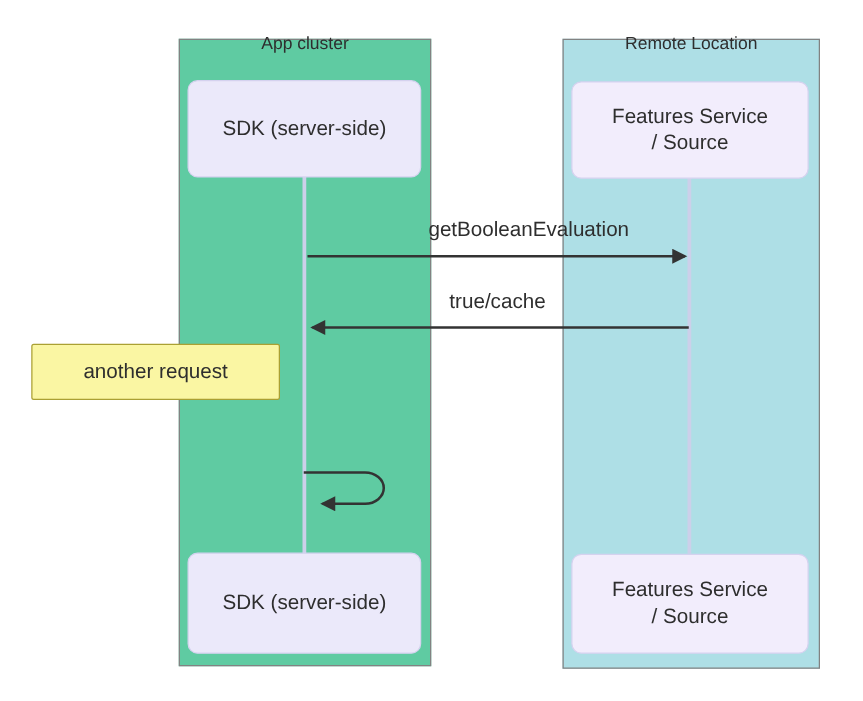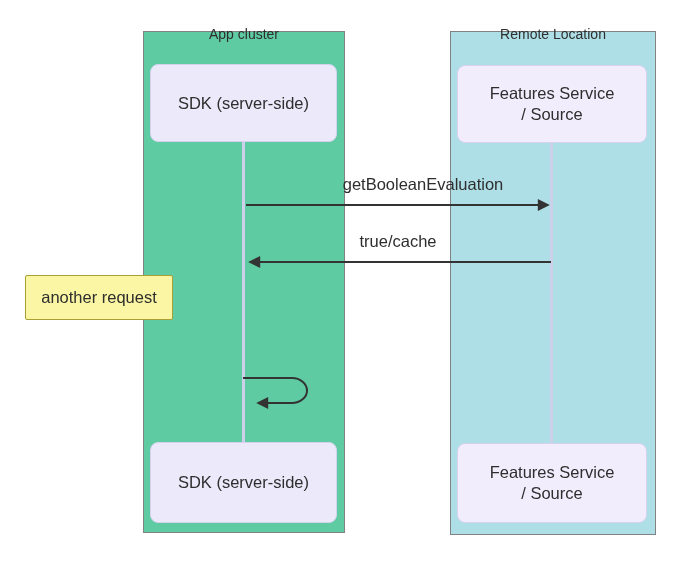--- a/index.html
+++ b/index.html
@@ -38,21 +38,21 @@
   .arrow-line{stroke:var(--arrow,#333333);stroke-width:2;fill:none;}
   #arrowhead path{fill:var(--arrow,#333333);}
   .msg-label{
     position:absolute;z-index:6;font-size:16.5px;white-space:nowrap;
     transform:translateX(-50%);line-height:1.2;
   }
   .msg-label.request{left:398px;top:175px;margin-left:25px;}
   .msg-label.response{left:398px;top:232px;}
   .msg-label.cached{left:245px;top:350px;}
   .note{
-    position:absolute;left:25px;top:275px;width:148px;height:45px;z-index:7;
+    position:absolute;left:25px;top:275px;width:199px;height:45px;z-index:7;
     box-sizing:border-box;background:var(--note-bg,#faf6a3);
     border:1.5px solid var(--note-border,#aaa033);border-radius:2px;
     display:flex;align-items:center;justify-content:center;font-size:16.5px;
   }
 </style>
 </head>
 <body>
 
 <div class="canvas">
 

